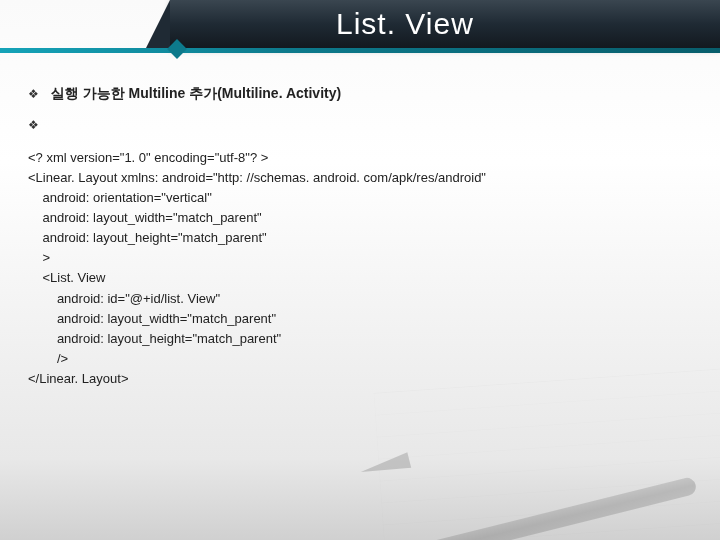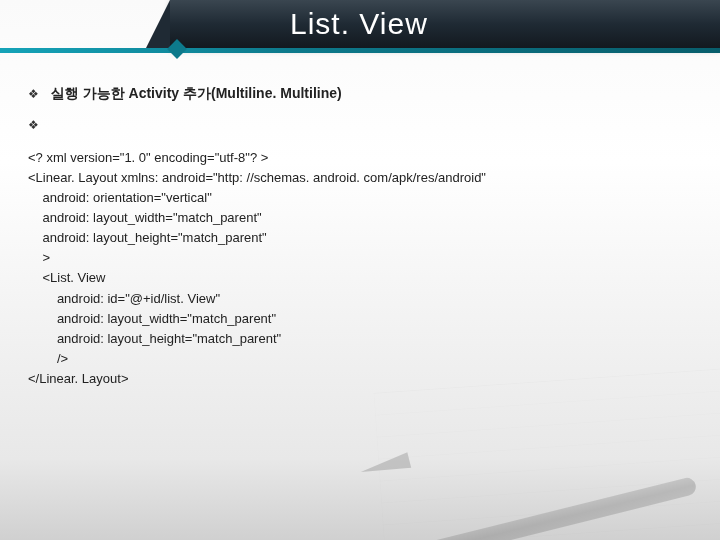--- a/index.html
+++ b/index.html
@@ -36,20 +36,21 @@
     width: 0;
     height: 0;
     border-top: 48px solid transparent;
     border-right: 24px solid #1f2a34;
   }
   .title-text {
     color: #ffffff;
     font-size: 30px;
     font-weight: 400;
     letter-spacing: 1px;
+    margin-left: 46px;
   }
   .accent-line {
     position: absolute;
     top: 48px;
     left: 0;
     right: 0;
     height: 5px;
     background: linear-gradient(90deg, #15a3b8 0%, #0d7a8c 40%, #085e6c 100%);
   }
   .accent-line::after {
@@ -137,21 +138,21 @@
 <div class="header">
   <div class="title-bar">
     <span class="title-text">List. View</span>
   </div>
   <div class="accent-line"></div>
 </div>
 
 <div class="content">
   <div class="bullet-line">
     <span class="bullet">❖</span>
-    <span class="bullet-text">실행 가능한 Activity 추가(Multiline. Multiline)</span>
+    <span class="bullet-text">실행 가능한 Multiline 추가(Multiline. Activity)</span>
   </div>
 
   <div class="bullet-line">
     <span class="bullet">❖</span>
   </div>
 
   <div class="code-block">&lt;? xml version="1. 0" encoding="utf-8"? &gt;
 &lt;Linear. Layout xmlns: android="http: //schemas. android. com/apk/res/android"
     android: orientation="vertical"
     android: layout_width="match_parent"

